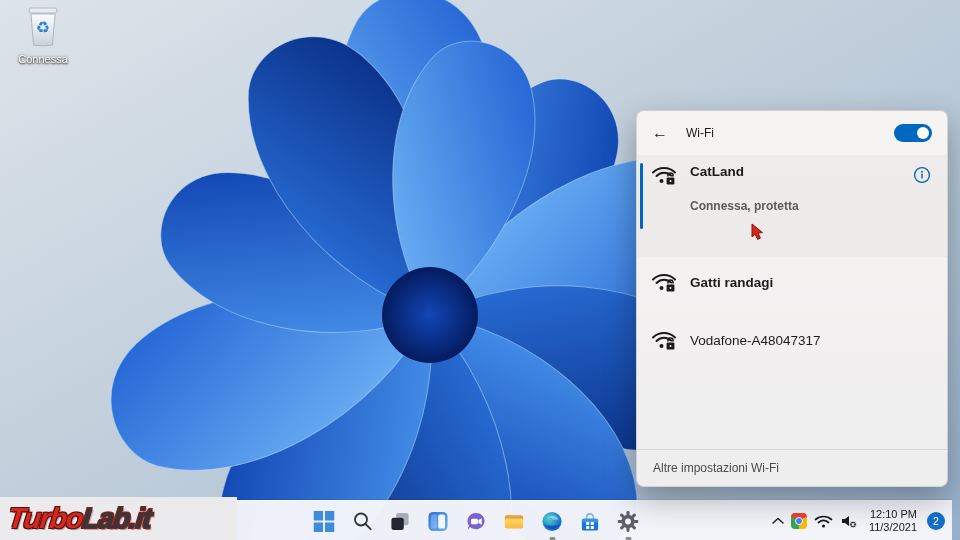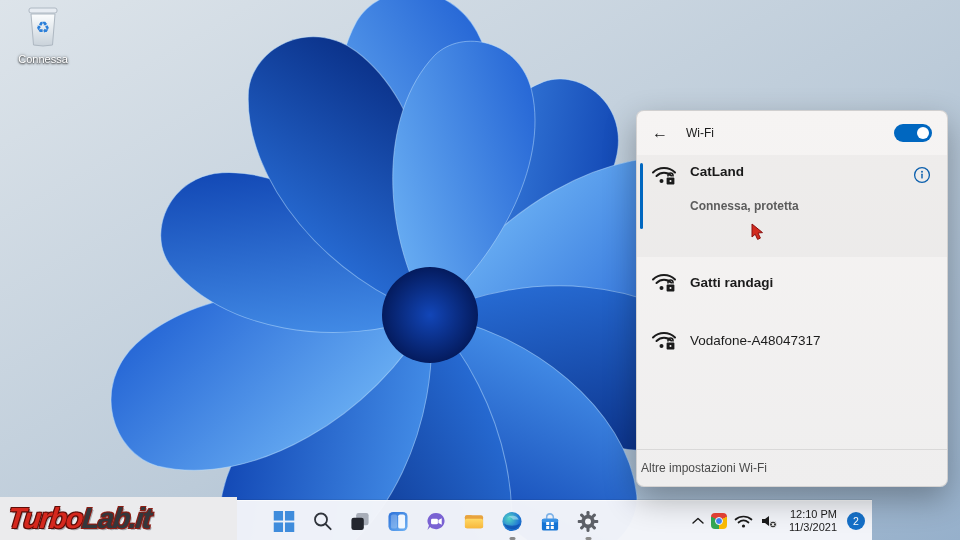--- a/index.html
+++ b/index.html
@@ -34,28 +34,28 @@
   .disconnect-btn{position:absolute;right:16px;top:61px;width:126px;height:29px;background:#fdfdfd;
     border:1px solid #e1e1e1;border-radius:4px;font-size:12.5px;color:#1b1b1b;font-family:inherit;
     display:flex;align-items:center;justify-content:center;box-shadow:0 1px 1px rgba(0,0,0,.05);}
 
   .net-row{position:absolute;left:0;right:0;height:50px;display:flex;align-items:center;
     padding:0 16px 0 14px;box-sizing:border-box;}
   .net-row .net-label{margin-left:13px;font-size:13.5px;color:#1c1c1c;}
   .net-row.r0{top:146px;font-weight:bold;} .net-row.r1{top:204px;}
 
   .panel-footer{position:absolute;left:0;right:0;bottom:0;height:37px;border-top:1px solid rgba(0,0,0,.09);
-    display:flex;align-items:center;padding-left:4px;box-sizing:border-box;font-size:12px;color:#4b4b4b;
+    display:flex;align-items:center;padding-left:16px;box-sizing:border-box;font-size:12px;color:#4b4b4b;
     border-radius:0 0 8px 8px;}
 
   
   .cursor{position:absolute;left:751px;top:223px;z-index:9;}
 
   
-  .taskbar{position:absolute;left:0;top:500px;width:872px;height:40px;background:rgba(245,246,250,.97);
+  .taskbar{position:absolute;left:0;top:500px;width:952px;height:40px;background:rgba(245,246,250,.97);
     border-top:1px solid rgba(255,255,255,.7);box-shadow:0 -1px 0 rgba(0,0,0,.07);z-index:4;}
   .tb-center{position:absolute;left:50%;top:0;height:100%;transform:translateX(-50%);
     display:flex;align-items:center;gap:9px;}
   .tb-btn{width:29px;height:29px;border-radius:5px;display:flex;align-items:center;justify-content:center;position:relative;}
   .tb-btn.running::after{content:"";position:absolute;bottom:-4px;left:50%;transform:translateX(-50%);
     width:6px;height:3px;border-radius:2px;background:#8a8a8a;}
   .tb-tray{position:absolute;right:7px;top:0;height:100%;display:flex;align-items:center;gap:7px;}
   .chrome-icon{width:16px;height:16px;border-radius:4px;position:relative;
     background:conic-gradient(from -60deg,#ea4335 0 120deg,#fbbc05 0 240deg,#34a853 0 360deg);}
   .chrome-icon::after{content:"";position:absolute;left:4px;top:4px;width:8px;height:8px;border-radius:50%;

